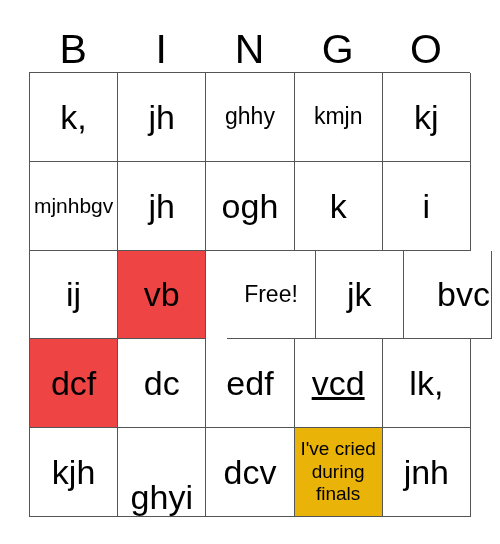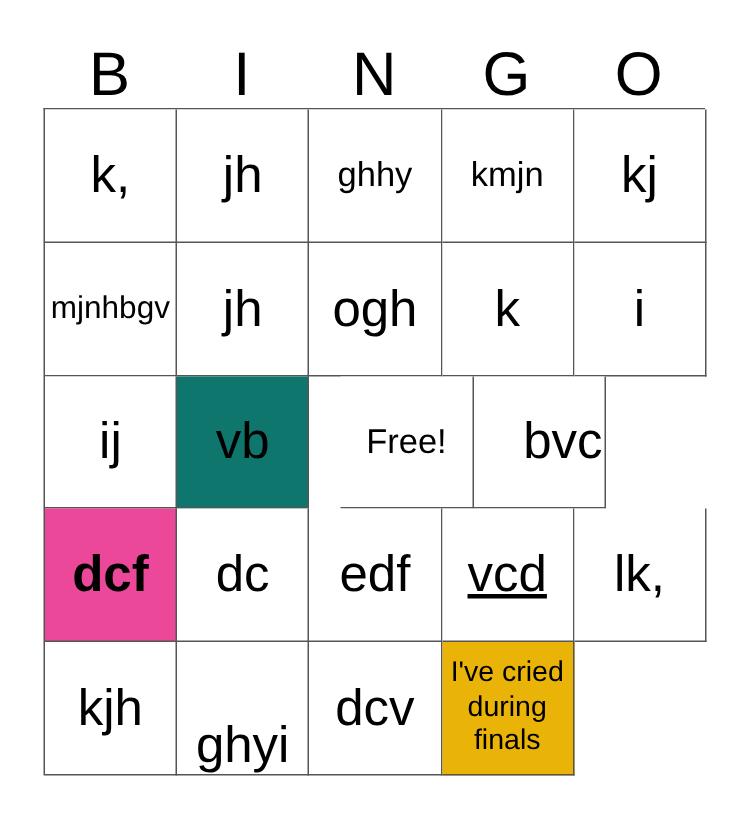--- a/index.html
+++ b/index.html
@@ -130,33 +130,36 @@
         </div>
       <div class="bingo-cell" style="border-right-color: rgb(85, 85, 85); border-bottom-color: rgb(85, 85, 85); background: rgb(255, 255, 255);">
           <span class="cell-text fs-lg">i</span>
         </div>
     </div>
 
     <div class="bingo-row">
       <div class="bingo-cell" style="border-right-color: rgb(85, 85, 85); border-bottom-color: rgb(85, 85, 85); background: rgb(255, 255, 255);">
           <span class="cell-text fs-lg">ij</span>
         </div>
-      <div class="bingo-cell" style="border-right-color: rgb(85, 85, 85); border-bottom-color: rgb(85, 85, 85); background: #0f766e;">
+      <div class="bingo-cell" style="border-right-color: rgb(85, 85, 85); border-bottom-color: rgb(85, 85, 85); background: #ef4444;">
           <span class="cell-text fs-lg">vb</span>
         </div>
       <div class="bingo-cell" style="border-right-color: rgb(85, 85, 85); border-bottom-color: rgb(85, 85, 85); background: rgb(255, 255, 255); margin-left: 21px;">
           <span class="cell-text fs-md">Free!</span>
+        </div>
+      <div class="bingo-cell" style="border-right-color: rgb(85, 85, 85); border-bottom-color: rgb(85, 85, 85); background: rgb(255, 255, 255);">
+          <span class="cell-text fs-lg">jk</span>
         </div>
       <div class="bingo-cell" style="border-right-color: rgb(85, 85, 85); border-bottom-color: rgb(85, 85, 85); background: rgb(255, 255, 255); text-align: right;">
           <span class="cell-text fs-lg">bvc</span>
         </div>
     </div>
 
     <div class="bingo-row">
-      <div class="bingo-cell" style="border-right-color: rgb(85, 85, 85); border-bottom-color: rgb(85, 85, 85); background: #ec4899; font-weight: bold;">
+      <div class="bingo-cell" style="border-right-color: rgb(85, 85, 85); border-bottom-color: rgb(85, 85, 85); background: #ef4444;">
           <span class="cell-text fs-lg">dcf</span>
         </div>
       <div class="bingo-cell" style="border-right-color: rgb(85, 85, 85); border-bottom-color: rgb(85, 85, 85); background: rgb(255, 255, 255);">
           <span class="cell-text fs-lg">dc</span>
         </div>
       <div class="bingo-cell" style="border-right-color: rgb(85, 85, 85); border-bottom-color: rgb(85, 85, 85); background: rgb(255, 255, 255); justify-content: center;">
           <span class="cell-text fs-lg">edf</span>
         </div>
       <div class="bingo-cell" style="border-right-color: rgb(85, 85, 85); border-bottom-color: rgb(85, 85, 85); background: rgb(255, 255, 255); text-decoration: underline;">
           <span class="cell-text fs-lg">vcd</span>
@@ -174,16 +177,19 @@
           <span class="cell-text fs-lg">ghyi</span>
         </div>
       <div class="bingo-cell" style="border-right-color: rgb(85, 85, 85); border-bottom-color: rgb(85, 85, 85); background: rgb(255, 255, 255);">
           <span class="cell-text fs-lg">dcv</span>
         </div>
       <div class="bingo-cell" style="border-right-color: rgb(85, 85, 85); border-bottom-color: rgb(85, 85, 85); background: #eab308;">
           <span class="cell-text fs-sm">I've cried
 during
 finals</span>
         </div>
+      <div class="bingo-cell" style="border-right-color: rgb(85, 85, 85); border-bottom-color: rgb(85, 85, 85); background: rgb(255, 255, 255);">
+          <span class="cell-text fs-lg">jnh</span>
+        </div>
     </div>
 
   </div>
 </div>
 
 </body></html>

